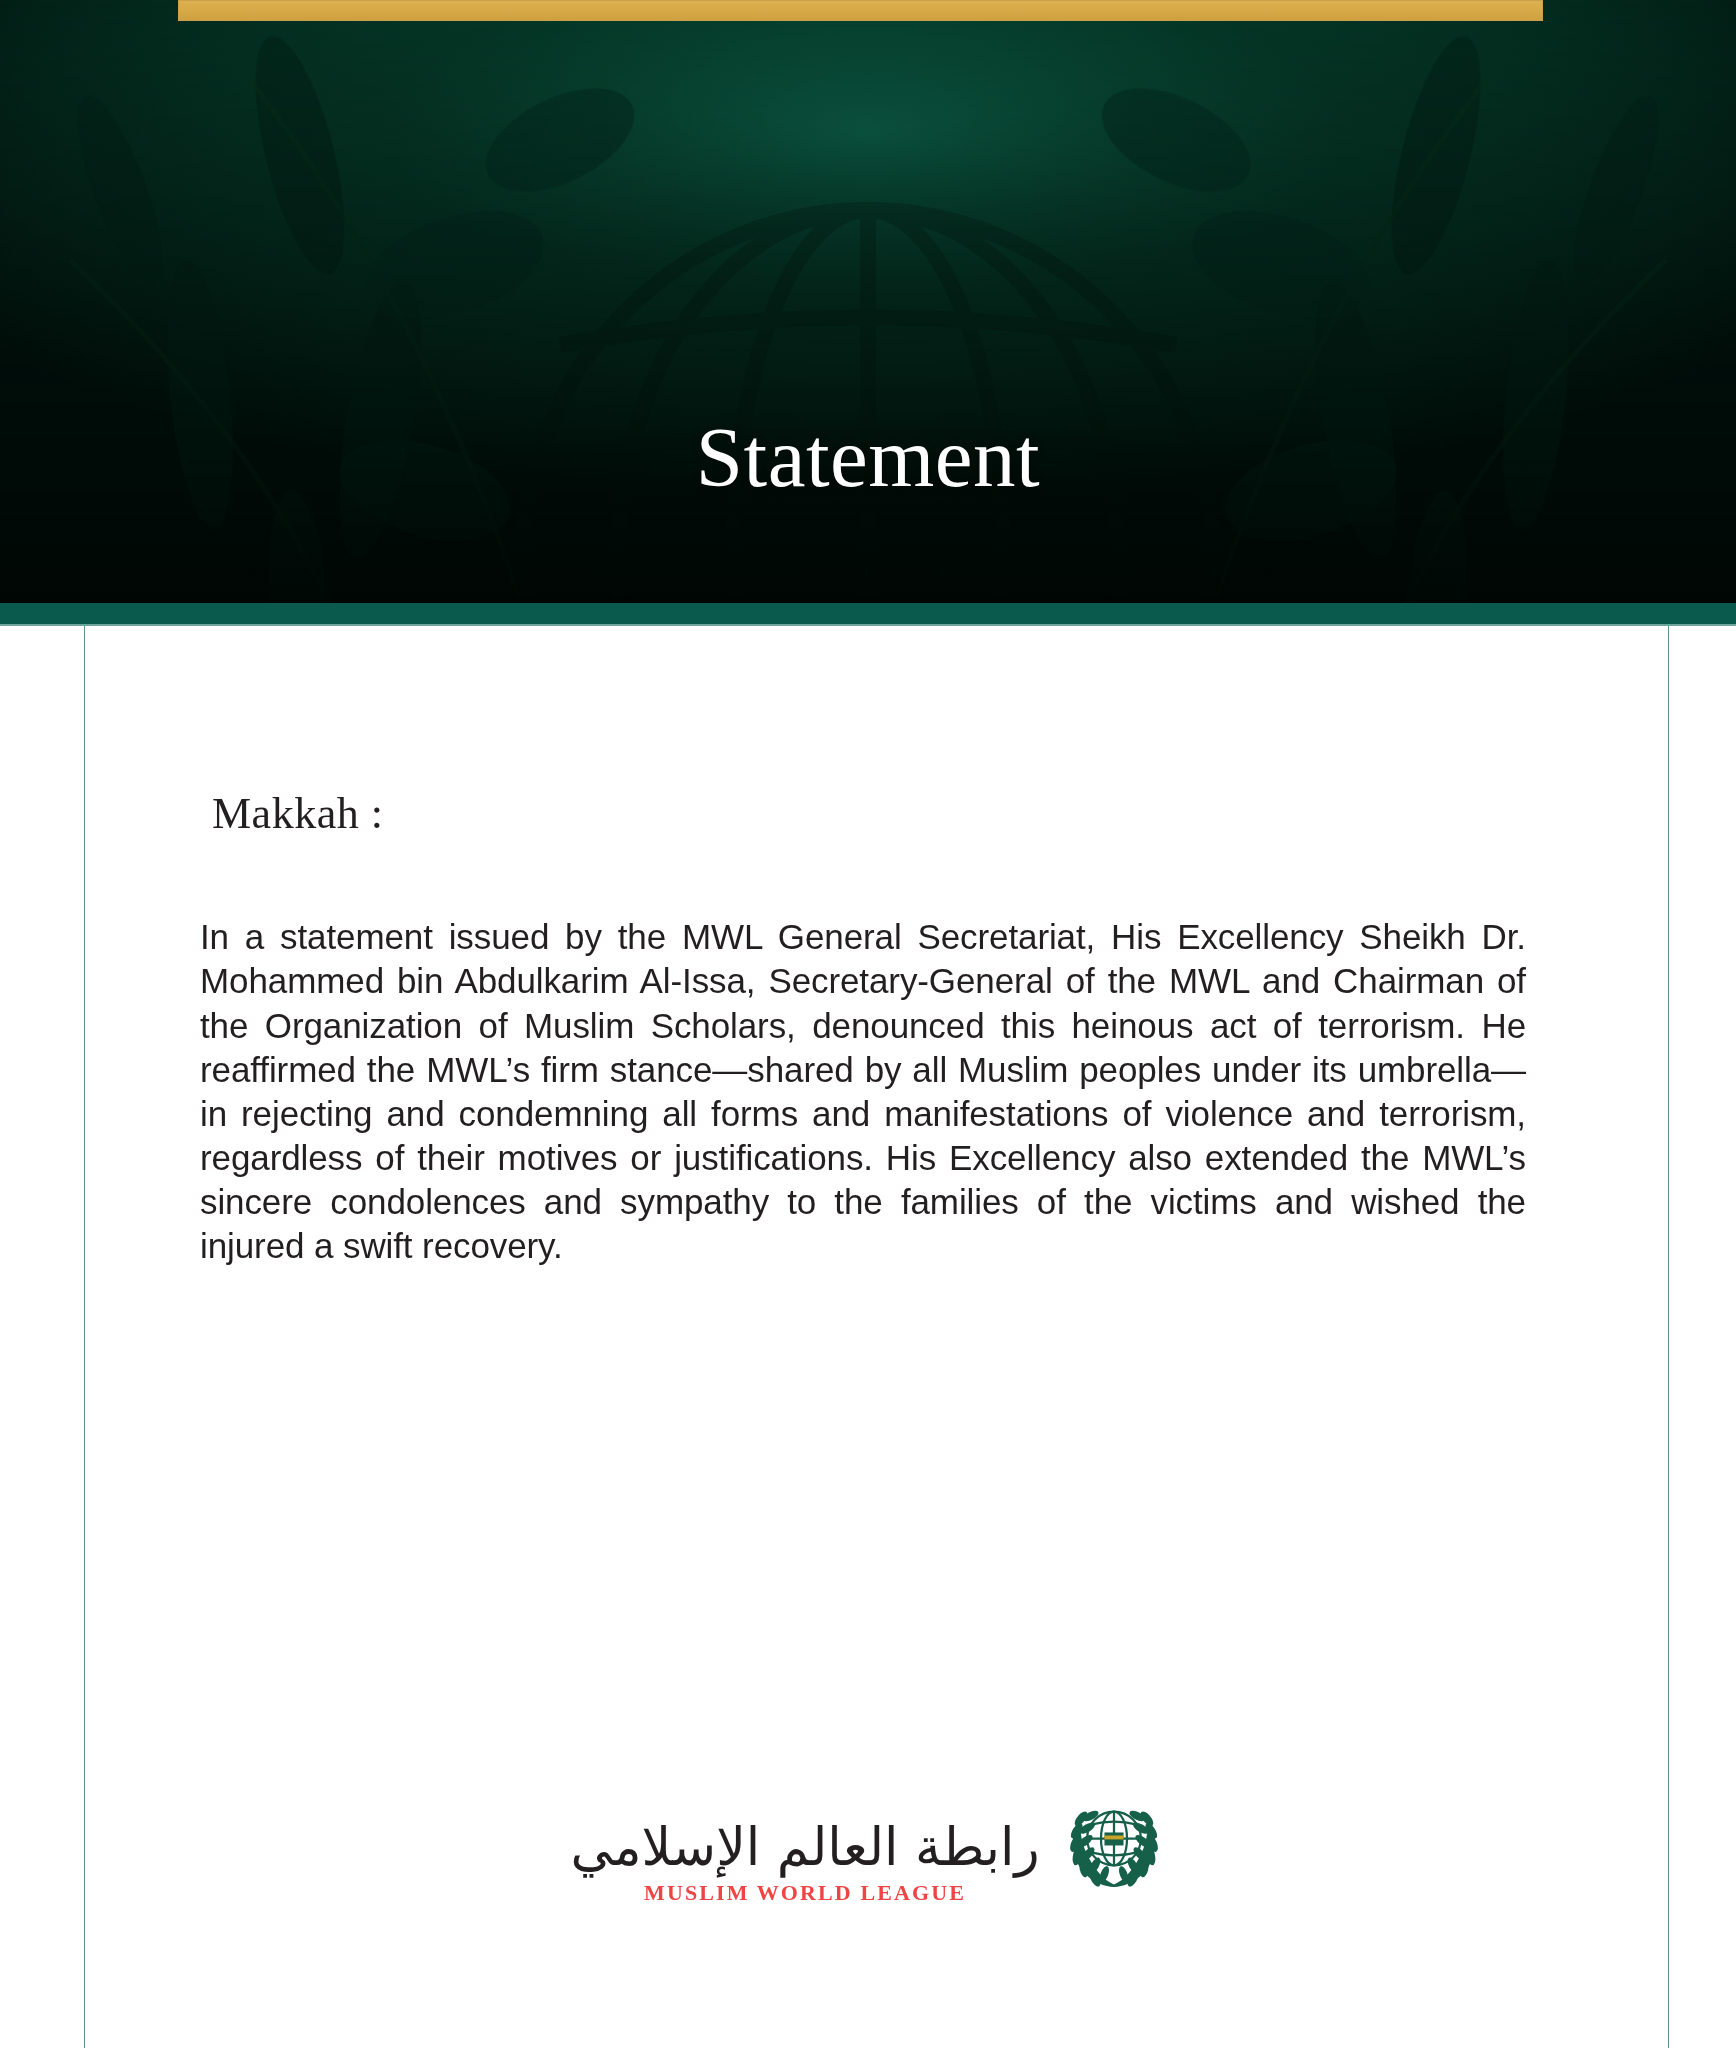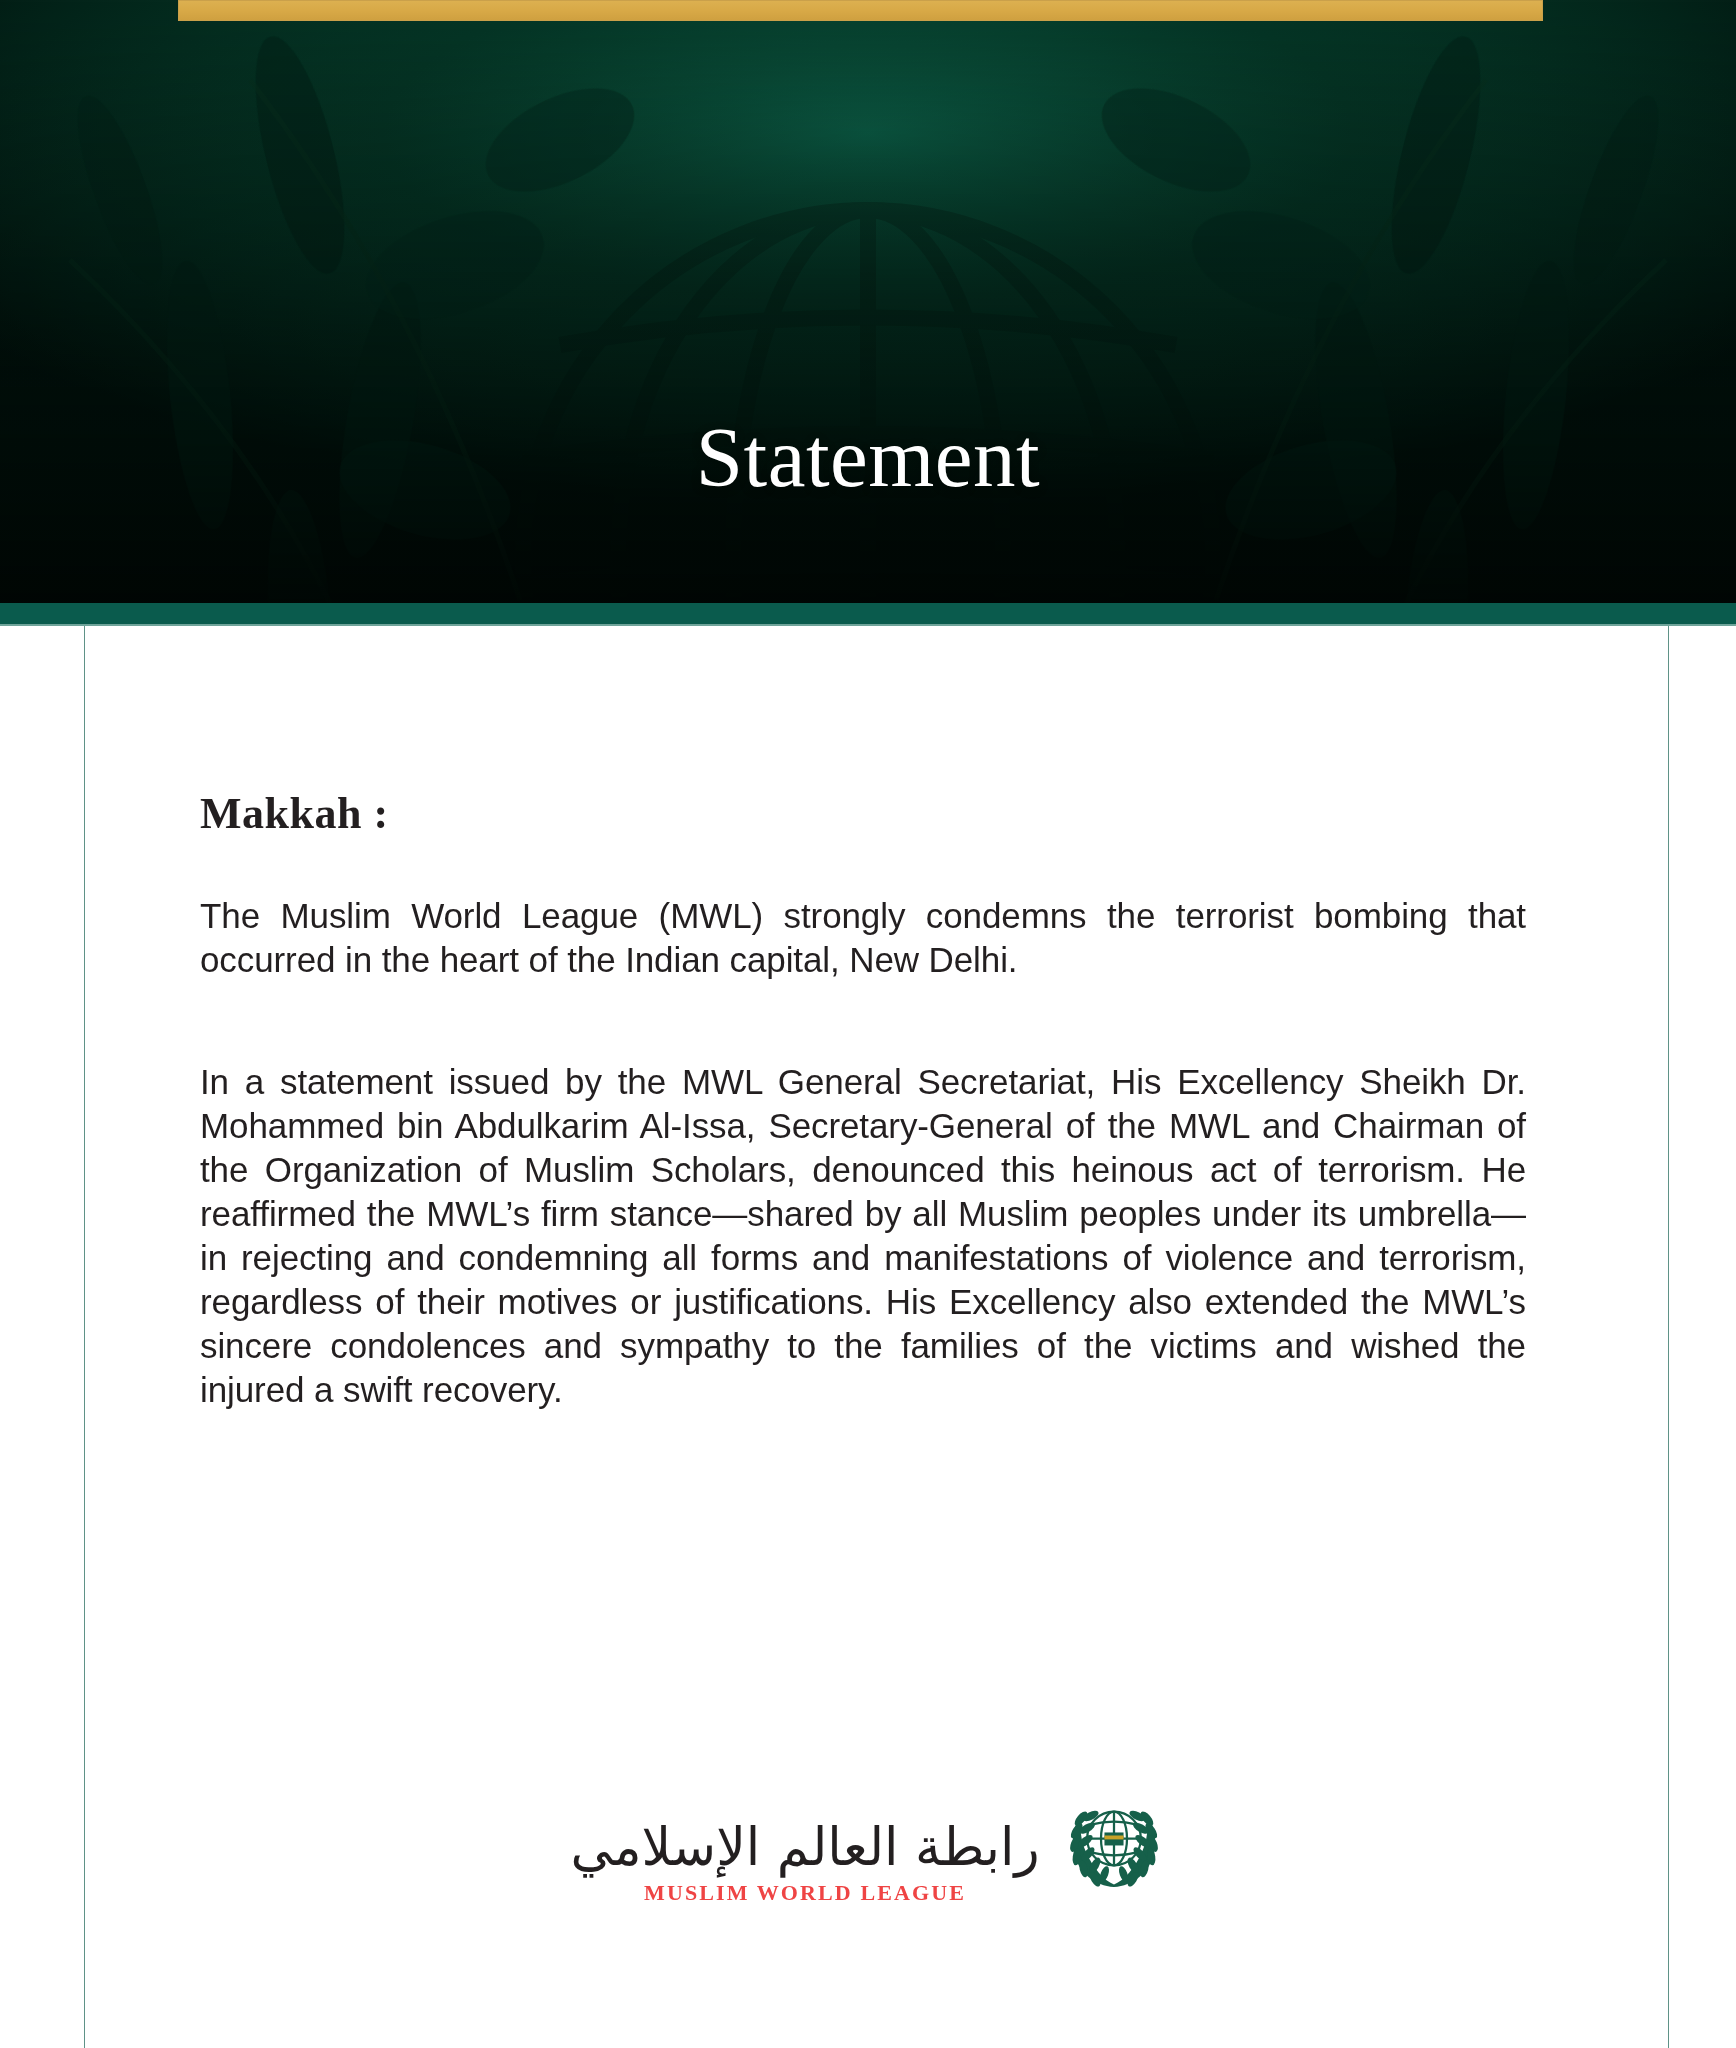--- a/index.html
+++ b/index.html
@@ -100,24 +100,24 @@
   
   .content {
     position: absolute;
     left: 200px;
     top: 626px;
     width: 1326px;
     z-index: 6;
   }
 
   .makkah-heading {
-    margin: 164px 0 0 0;
+    margin: 164px 0 0 12px;
     font-family: "Liberation Serif", "DejaVu Serif", serif;
     font-size: 44px;
-    font-weight: 700;
+    font-weight: 400;
     color: #231f20;
     letter-spacing: 0.5px;
     line-height: 1.1;
   }
 
   .body-paragraph {
     margin: 0;
     padding: 0;
     font-family: "Liberation Sans", sans-serif;
     font-size: 35px;
@@ -253,21 +253,20 @@
 <div class="teal-band"></div>
 <div class="teal-band-edge"></div>
 
 <div class="vrule left"></div>
 <div class="vrule right"></div>
 
 <div class="content">
 
   <div class="makkah-heading">Makkah :</div>
 
-  <p class="body-paragraph p1">The Muslim World League (MWL) strongly condemns the terrorist bombing that occurred in the heart of the Indian capital, New Delhi.</p>
 
   <p class="body-paragraph p2">In a statement issued by the MWL General Secretariat, His Excellency Sheikh Dr. Mohammed bin Abdulkarim Al-Issa, Secretary-General of the MWL and Chairman of the Organization of Muslim Scholars, denounced this heinous act of terrorism. He reaffirmed the MWL’s firm stance—shared by all Muslim peoples under its umbrella—in rejecting and condemning all forms and manifestations of violence and terrorism, regardless of their motives or justifications. His Excellency also extended the MWL’s sincere condolences and sympathy to the families of the victims and wished the injured a swift recovery.</p>
 </div>
 
 <div class="footer-logo">
 
   <div class="logo-wordmark">
     <div class="logo-arabic">رابطة العالم الإسلامي</div>
     <div class="logo-latin">MUSLIM WORLD LEAGUE</div>
   </div>

